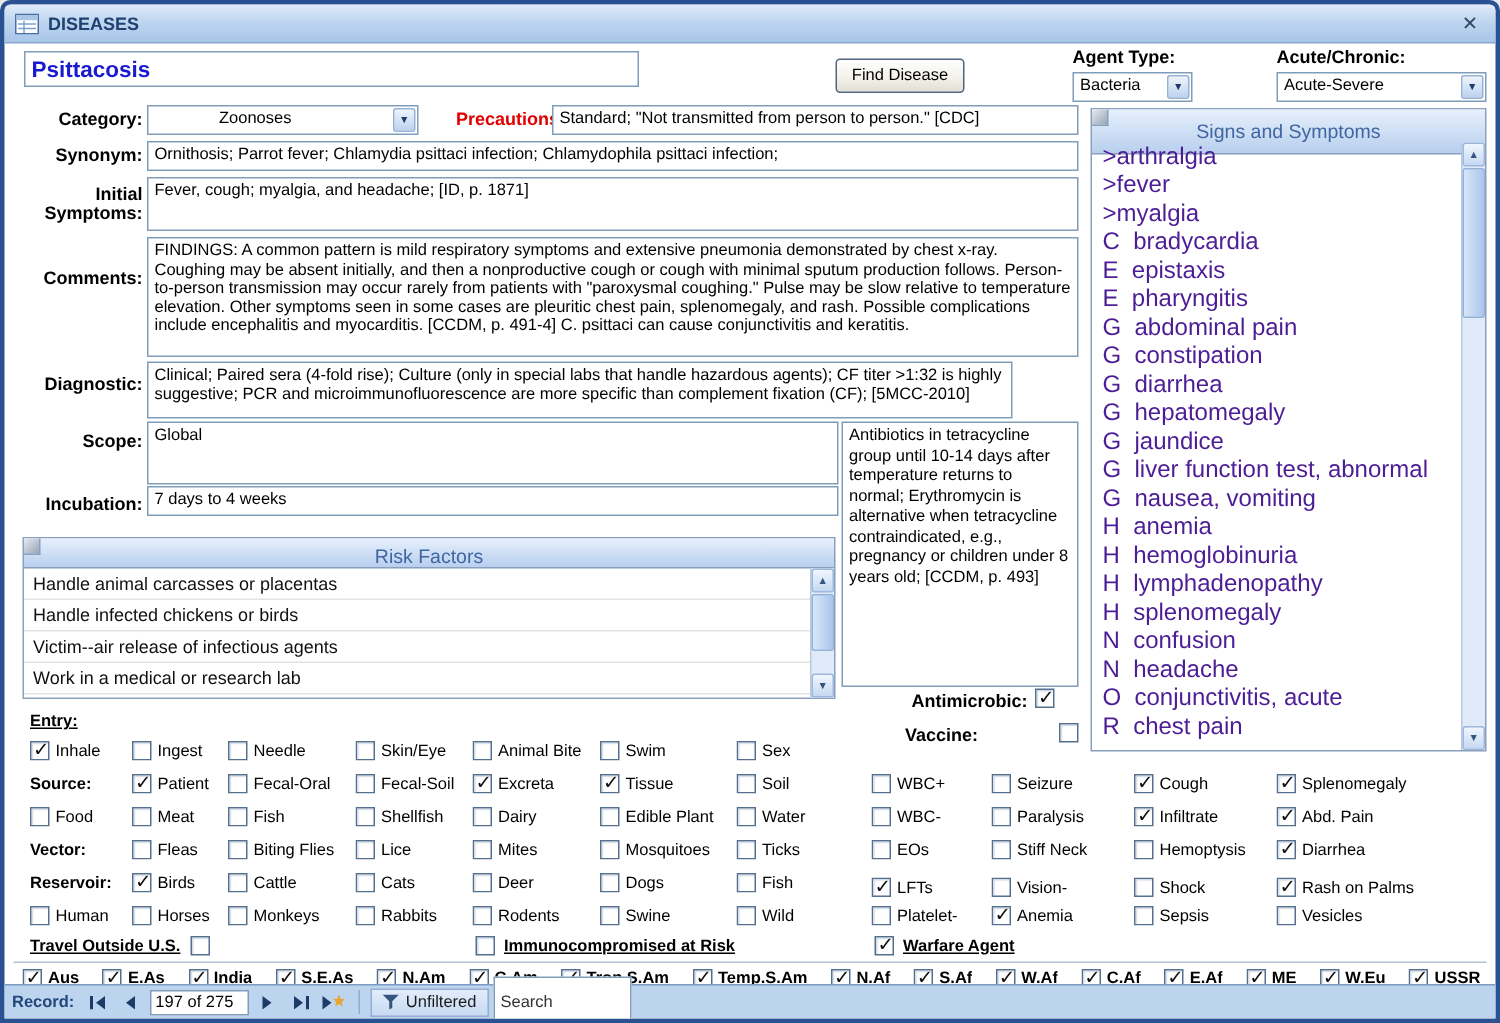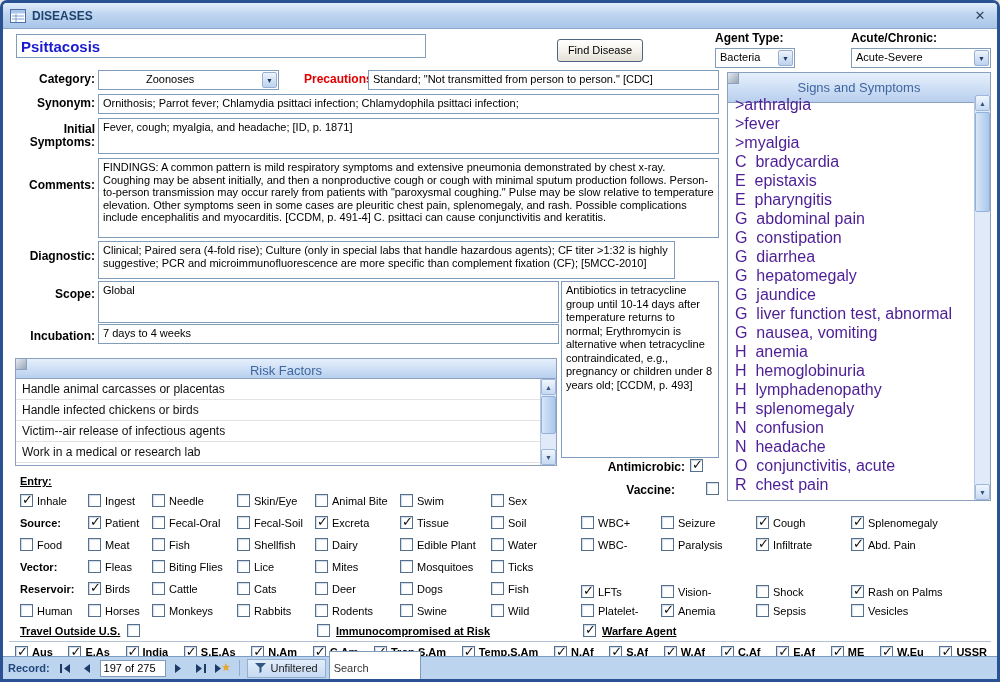--- a/index.html
+++ b/index.html
@@ -141,21 +141,21 @@
 
   <div class="flabel" style="left:10px; top:327px; width:82px;">Incubation:</div>
   <div class="tbox" style="left:95px; top:321px; width:461px; height:20px;">7 days to 4 weeks</div>
 
   
   <div class="tbox" style="left:558px; top:278px; width:158px; height:177px; line-height:13.5px;">Antibiotics in tetracycline group until 10-14 days after temperature returns to normal; Erythromycin is alternative when tetracycline contraindicated, e.g., pregnancy or children under 8 years old; [CCDM, p. 493]</div>
 
   
   <div class="flabel" style="left:565px; top:458px; width:117px;">Antimicrobic:</div>
   <span class="cb abs checked" style="left:687px; top:456px;"></span>
-  <div class="flabel" style="left:555px; top:481px; width:117px;">Vaccine:</div>
+  <div class="flabel" style="left:532px; top:481px; width:117px;">Vaccine:</div>
   <span class="cb abs" style="left:687px; top:479px;"></span>
 
   
   <div class="panel" style="left:12px; top:355px; width:542px; height:108px;">
     <div class="panel-header" style="height:20px;align-items:flex-end;">
       <span>Risk Factors</span>
     </div>
     <div class="corner"></div>
     <div style="position:absolute; left:0; top:20px; right:16px; bottom:0; overflow:hidden;">
 
@@ -496,20 +496,42 @@
       </div>
 
       <div class="cbcell">
         <span class="cb checked"></span>
         <span>Infiltrate</span>
       </div>
 
       <div class="cbcell">
         <span class="cb checked"></span>
         <span>Abd. Pain</span>
+      </div>
+    </div>
+  <div class="labs-row" style="top:555px;">
+
+      <div class="cbcell">
+        <span class="cb"></span>
+        <span>EOs</span>
+      </div>
+
+      <div class="cbcell">
+        <span class="cb"></span>
+        <span>Stiff Neck</span>
+      </div>
+
+      <div class="cbcell">
+        <span class="cb"></span>
+        <span>Hemoptysis</span>
+      </div>
+
+      <div class="cbcell">
+        <span class="cb checked"></span>
+        <span>Diarrhea</span>
       </div>
     </div>
   <div class="labs-row" style="top:580px;">
 
       <div class="cbcell">
         <span class="cb checked"></span>
         <span>LFTs</span>
       </div>
 
       <div class="cbcell">

